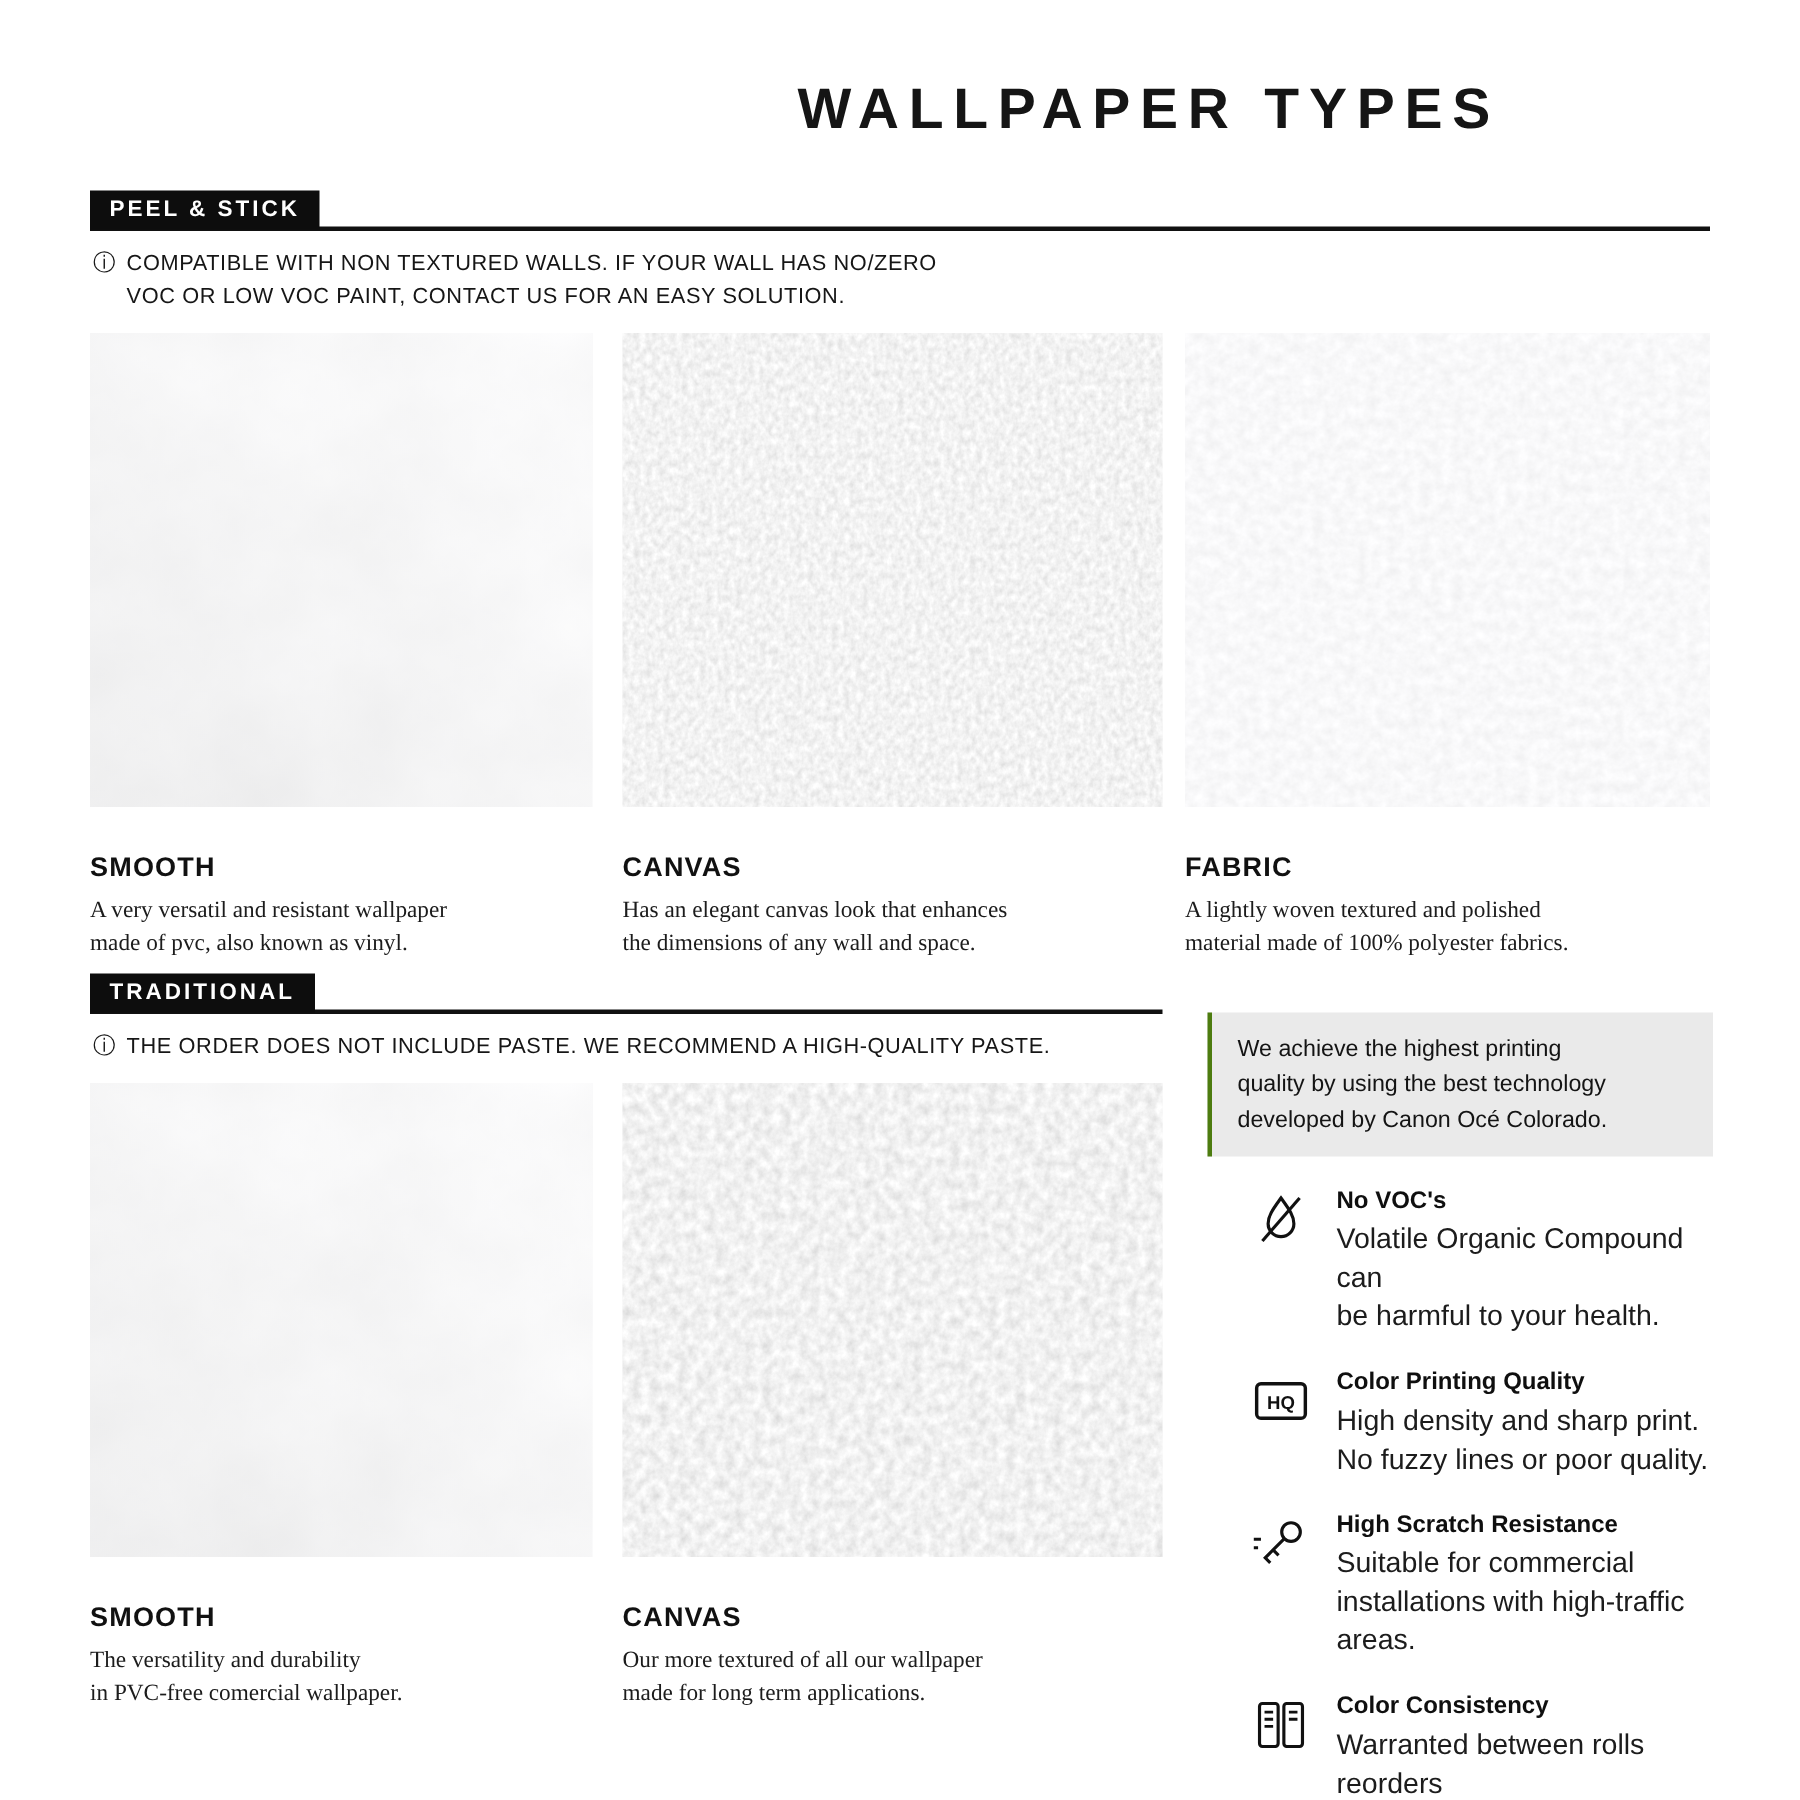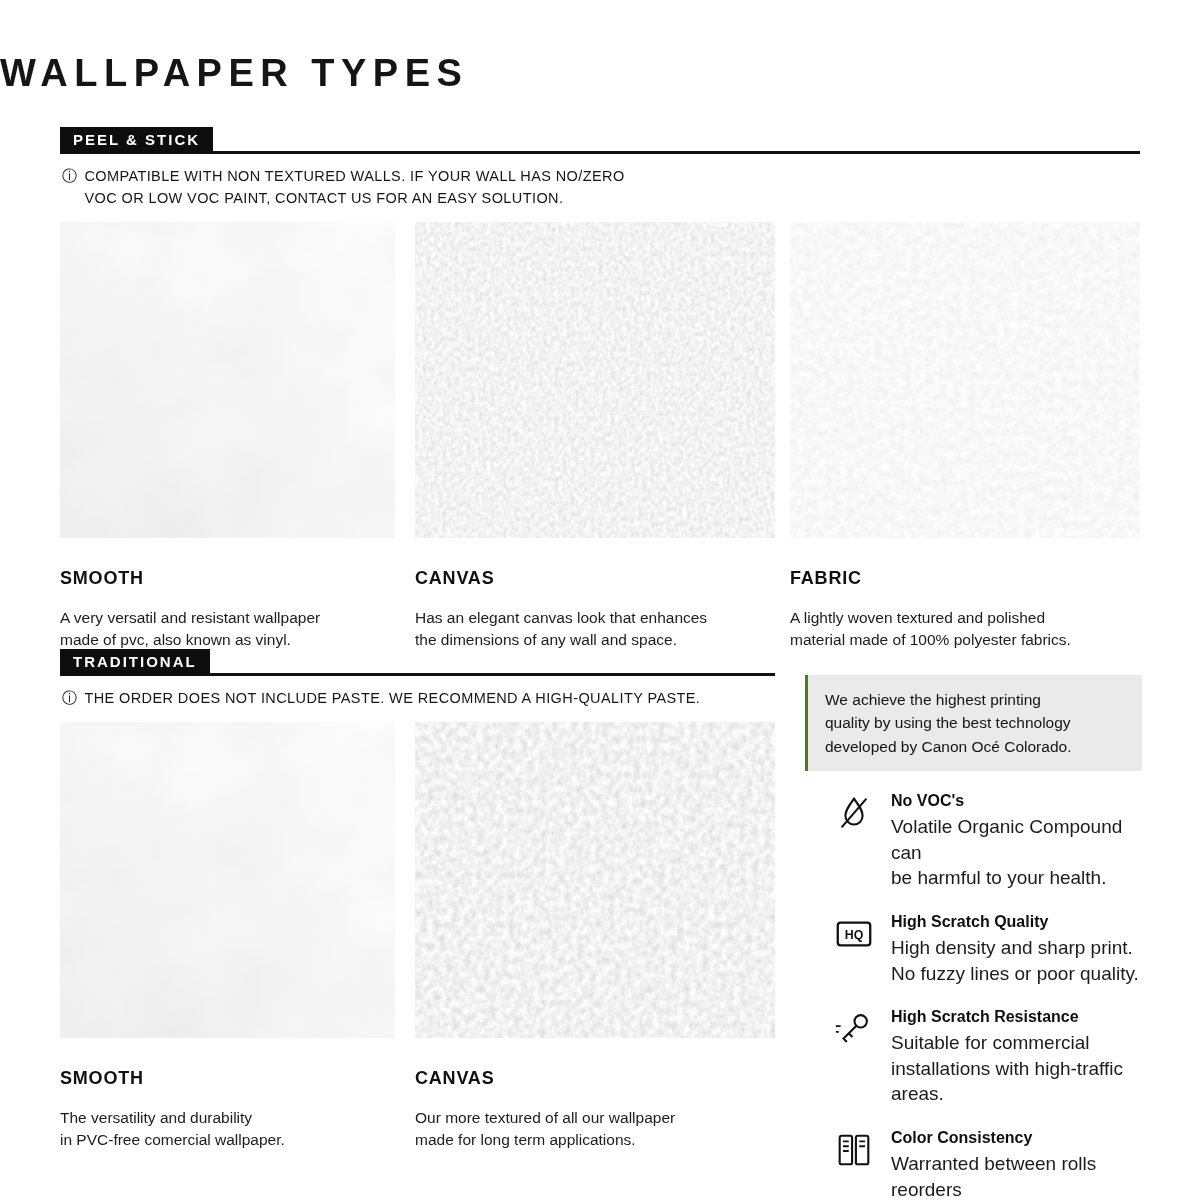--- a/index.html
+++ b/index.html
@@ -6,21 +6,21 @@
   html,body { background:#ffffff; }
   body {
     width:1200px; height:1200px;
     font-family:"Liberation Sans","DejaVu Sans",sans-serif;
     color:#111111;
   }
   #page { position:relative; width:1200px; height:1200px; overflow:hidden; background:#fff; }
 
   .page-title {
     position:absolute; top:52px; left:0; width:1000px;
-    text-align:left; font-size:38px; font-weight:700;
+    text-align:right; font-size:38px; font-weight:700;
     letter-spacing:6.5px; color:#151515;
   }
 
   .section-badge {
     position:absolute; background:#0d0d0d; color:#ffffff;
     font-size:15px; font-weight:700; letter-spacing:2px;
     padding:4px 13px 5px 13px; z-index:2;text-align:center;
   }
   #badge-peel { left:60px; top:127px; }
   #badge-trad { left:60px; top:649px; }
@@ -38,21 +38,21 @@
 
   .card { position:absolute; }
   #card-ps-smooth { left:60px;  top:222px; width:335px; }
   #card-ps-canvas { left:415px; top:222px; width:360px; }
   #card-ps-fabric { left:790px; top:222px; width:350px; }
   #card-tr-smooth { left:60px;  top:722px; width:335px; }
   #card-tr-canvas { left:415px; top:722px; width:360px; }
 
   .swatch { display:block; width:100%; height:316px; }
   .card .name { margin-top:30px; font-size:18px; font-weight:700; letter-spacing:0.8px; }
-  .card .desc { margin-top:18px; font-size:15.5px; line-height:1.4; color:#1c1c1c; white-space:pre-line; }
+  .card .desc { margin-top:7px; font-size:15.5px; line-height:1.4; color:#1c1c1c; white-space:pre-line;font-family:Liberation Serif, serif; }
 
   #highlight {
     position:absolute; left:805px; top:675px; width:337px;
     background:#eaeaea; border-left:3px solid #4d7c0f;
     padding:13px 14px 13px 17px;
     font-size:15.5px; line-height:1.5; color:#141414; white-space:pre-line;
   }
 
   #features { position:absolute; left:833px; top:792px; width:322px; }
   .feature { display:flex; gap:16px; align-items:flex-start; margin-bottom:22px; }
@@ -178,21 +178,21 @@
 be harmful to your health.</div>
       </div>
     </div>
 
     <div class="feature">
       <svg class="ficon" viewBox="0 0 44 44">
         <rect x="5" y="10" width="34" height="24" rx="3" fill="none" stroke="#111" stroke-width="2.4"></rect>
         <text x="22" y="27.5" text-anchor="middle" font-size="13" font-weight="bold" font-family="Liberation Sans, sans-serif" fill="#111">HQ</text>
       </svg>
       <div class="ftext">
-        <div class="ftitle">High Scratch Quality</div>
+        <div class="ftitle">Color Printing Quality</div>
         <div class="fdesc">High density and sharp print.
 No fuzzy lines or poor quality.</div>
       </div>
     </div>
 
     <div class="feature">
       <svg class="ficon" viewBox="0 0 44 44">
         <circle cx="29" cy="14" r="6.5" fill="none" stroke="#111" stroke-width="2.2"></circle>
         <path d="M24.5 18.5 L11 32 l3.5 3.5 M16.5 26.5 l3.8 3.8" fill="none" stroke="#111" stroke-width="2.2"></path>
         <path d="M3 19 h5 M3 25 h3" fill="none" stroke="#111" stroke-width="2"></path>

